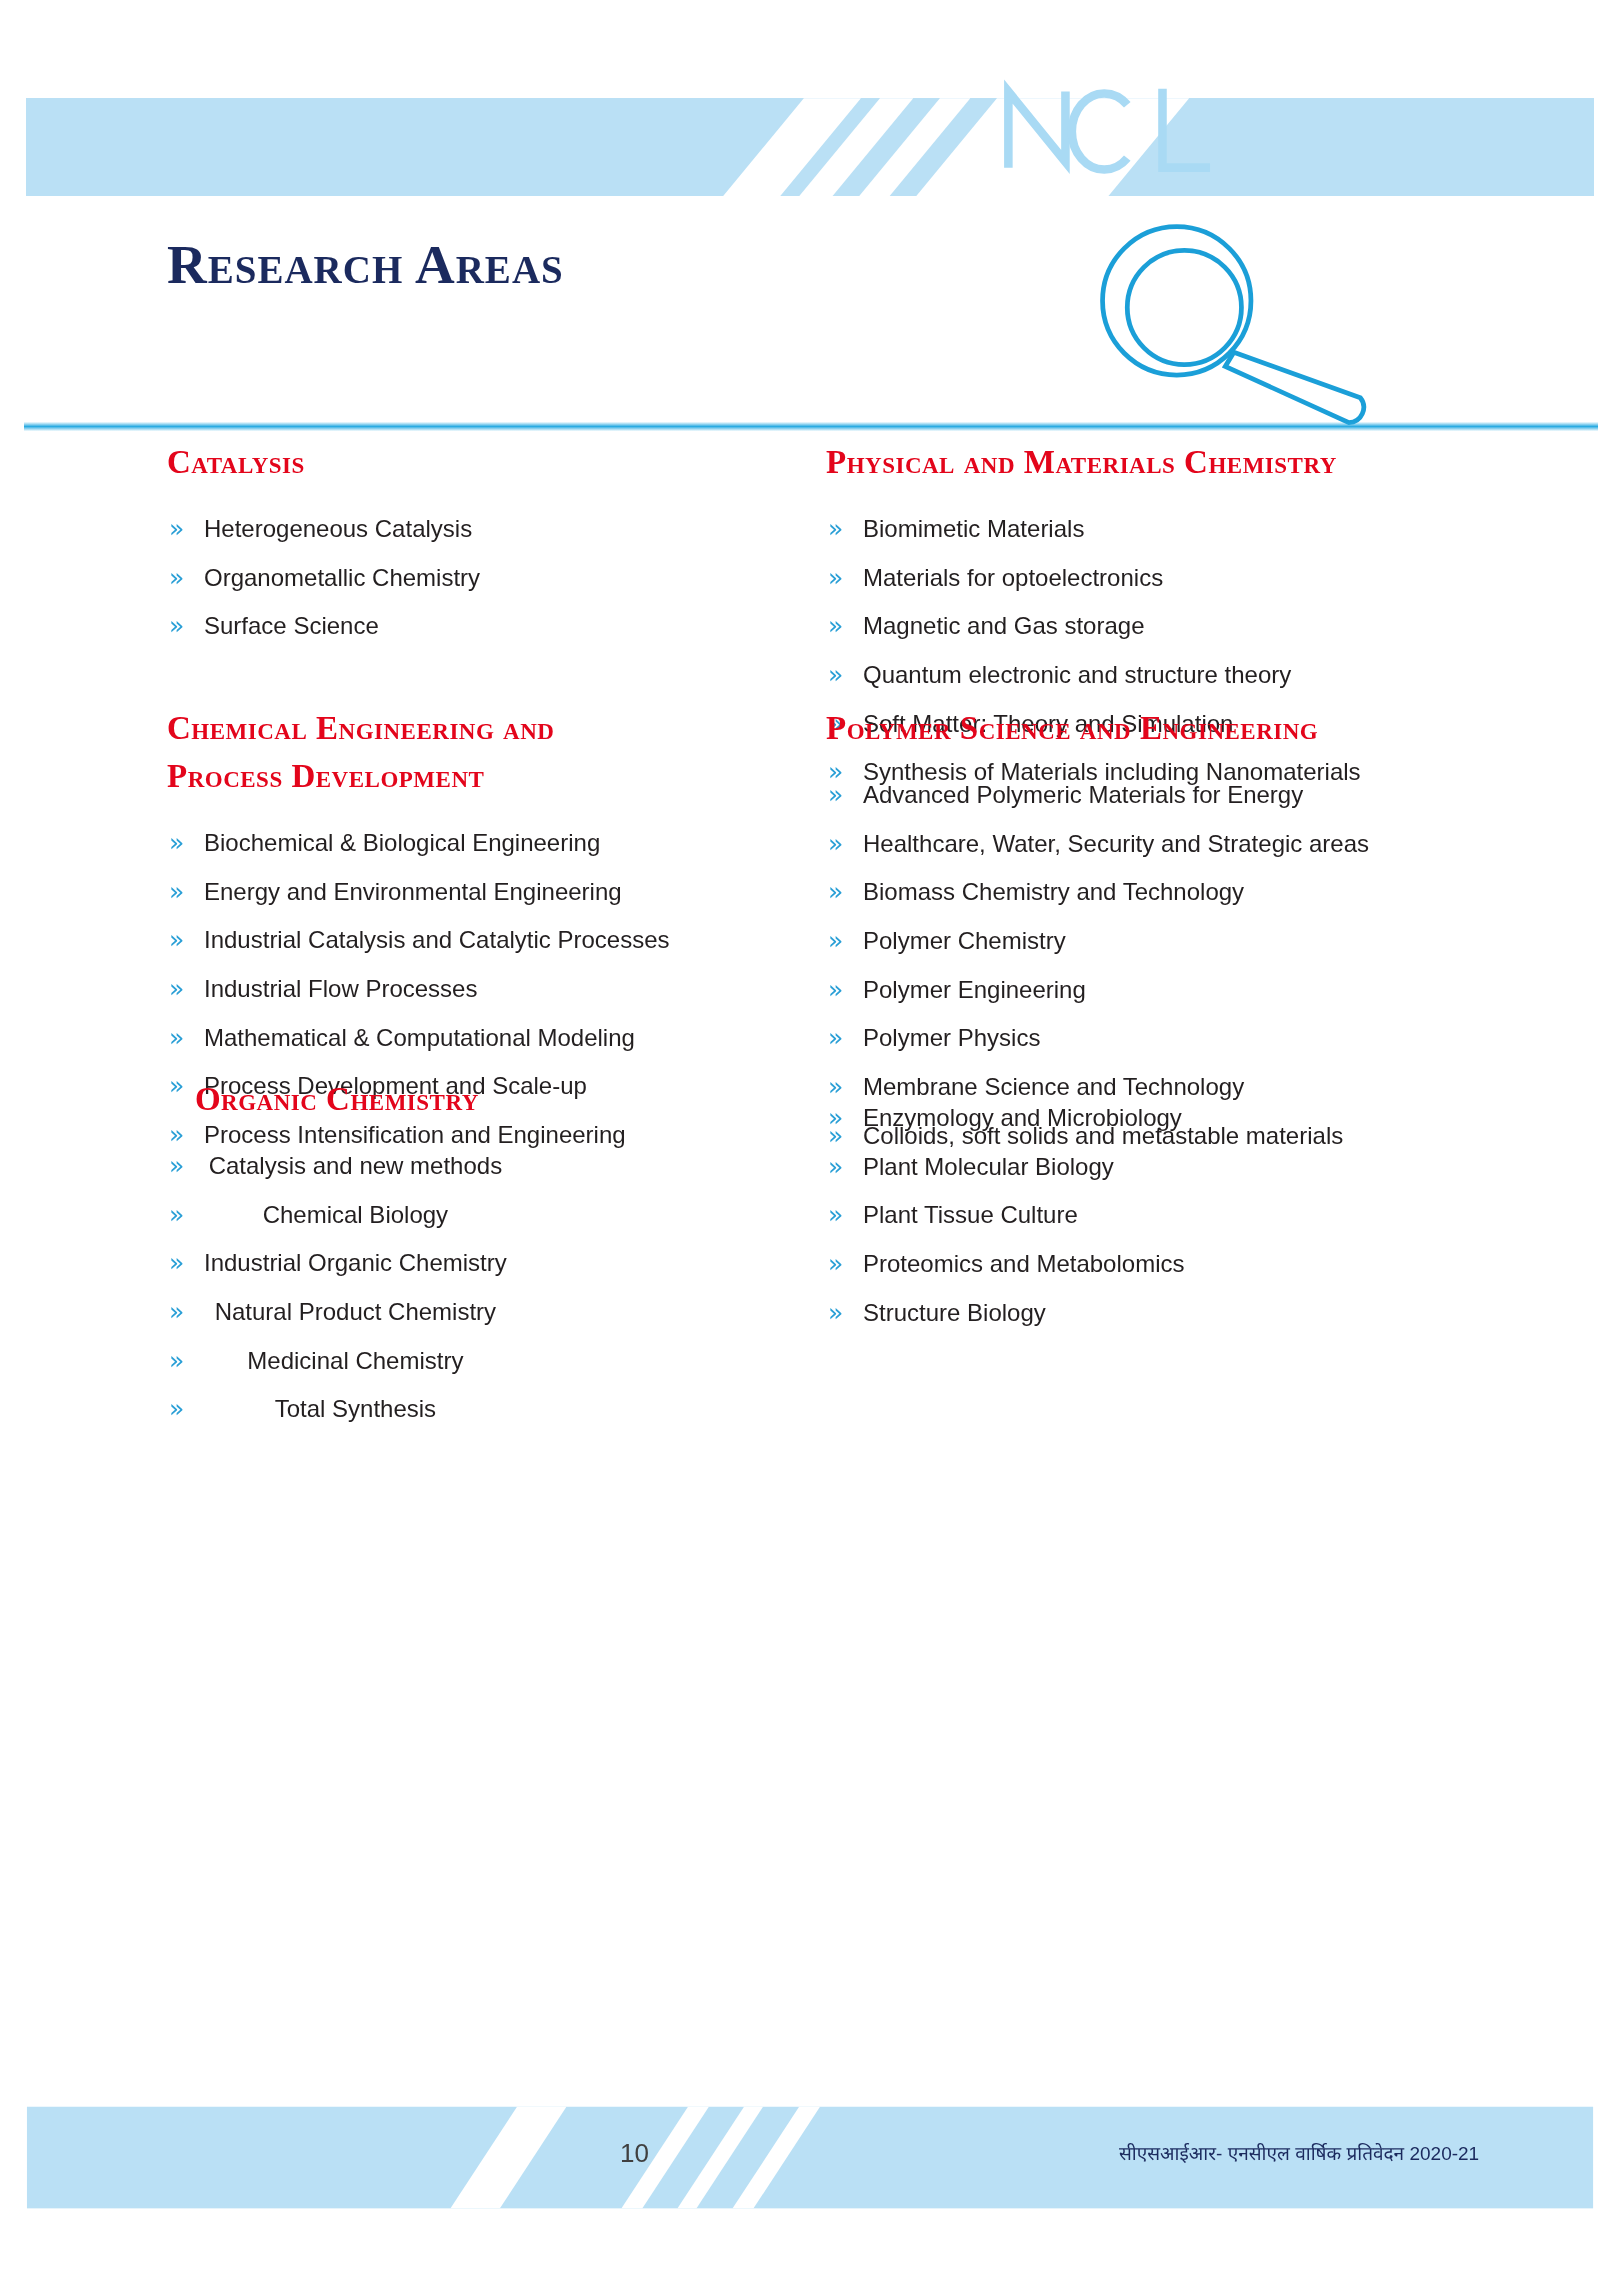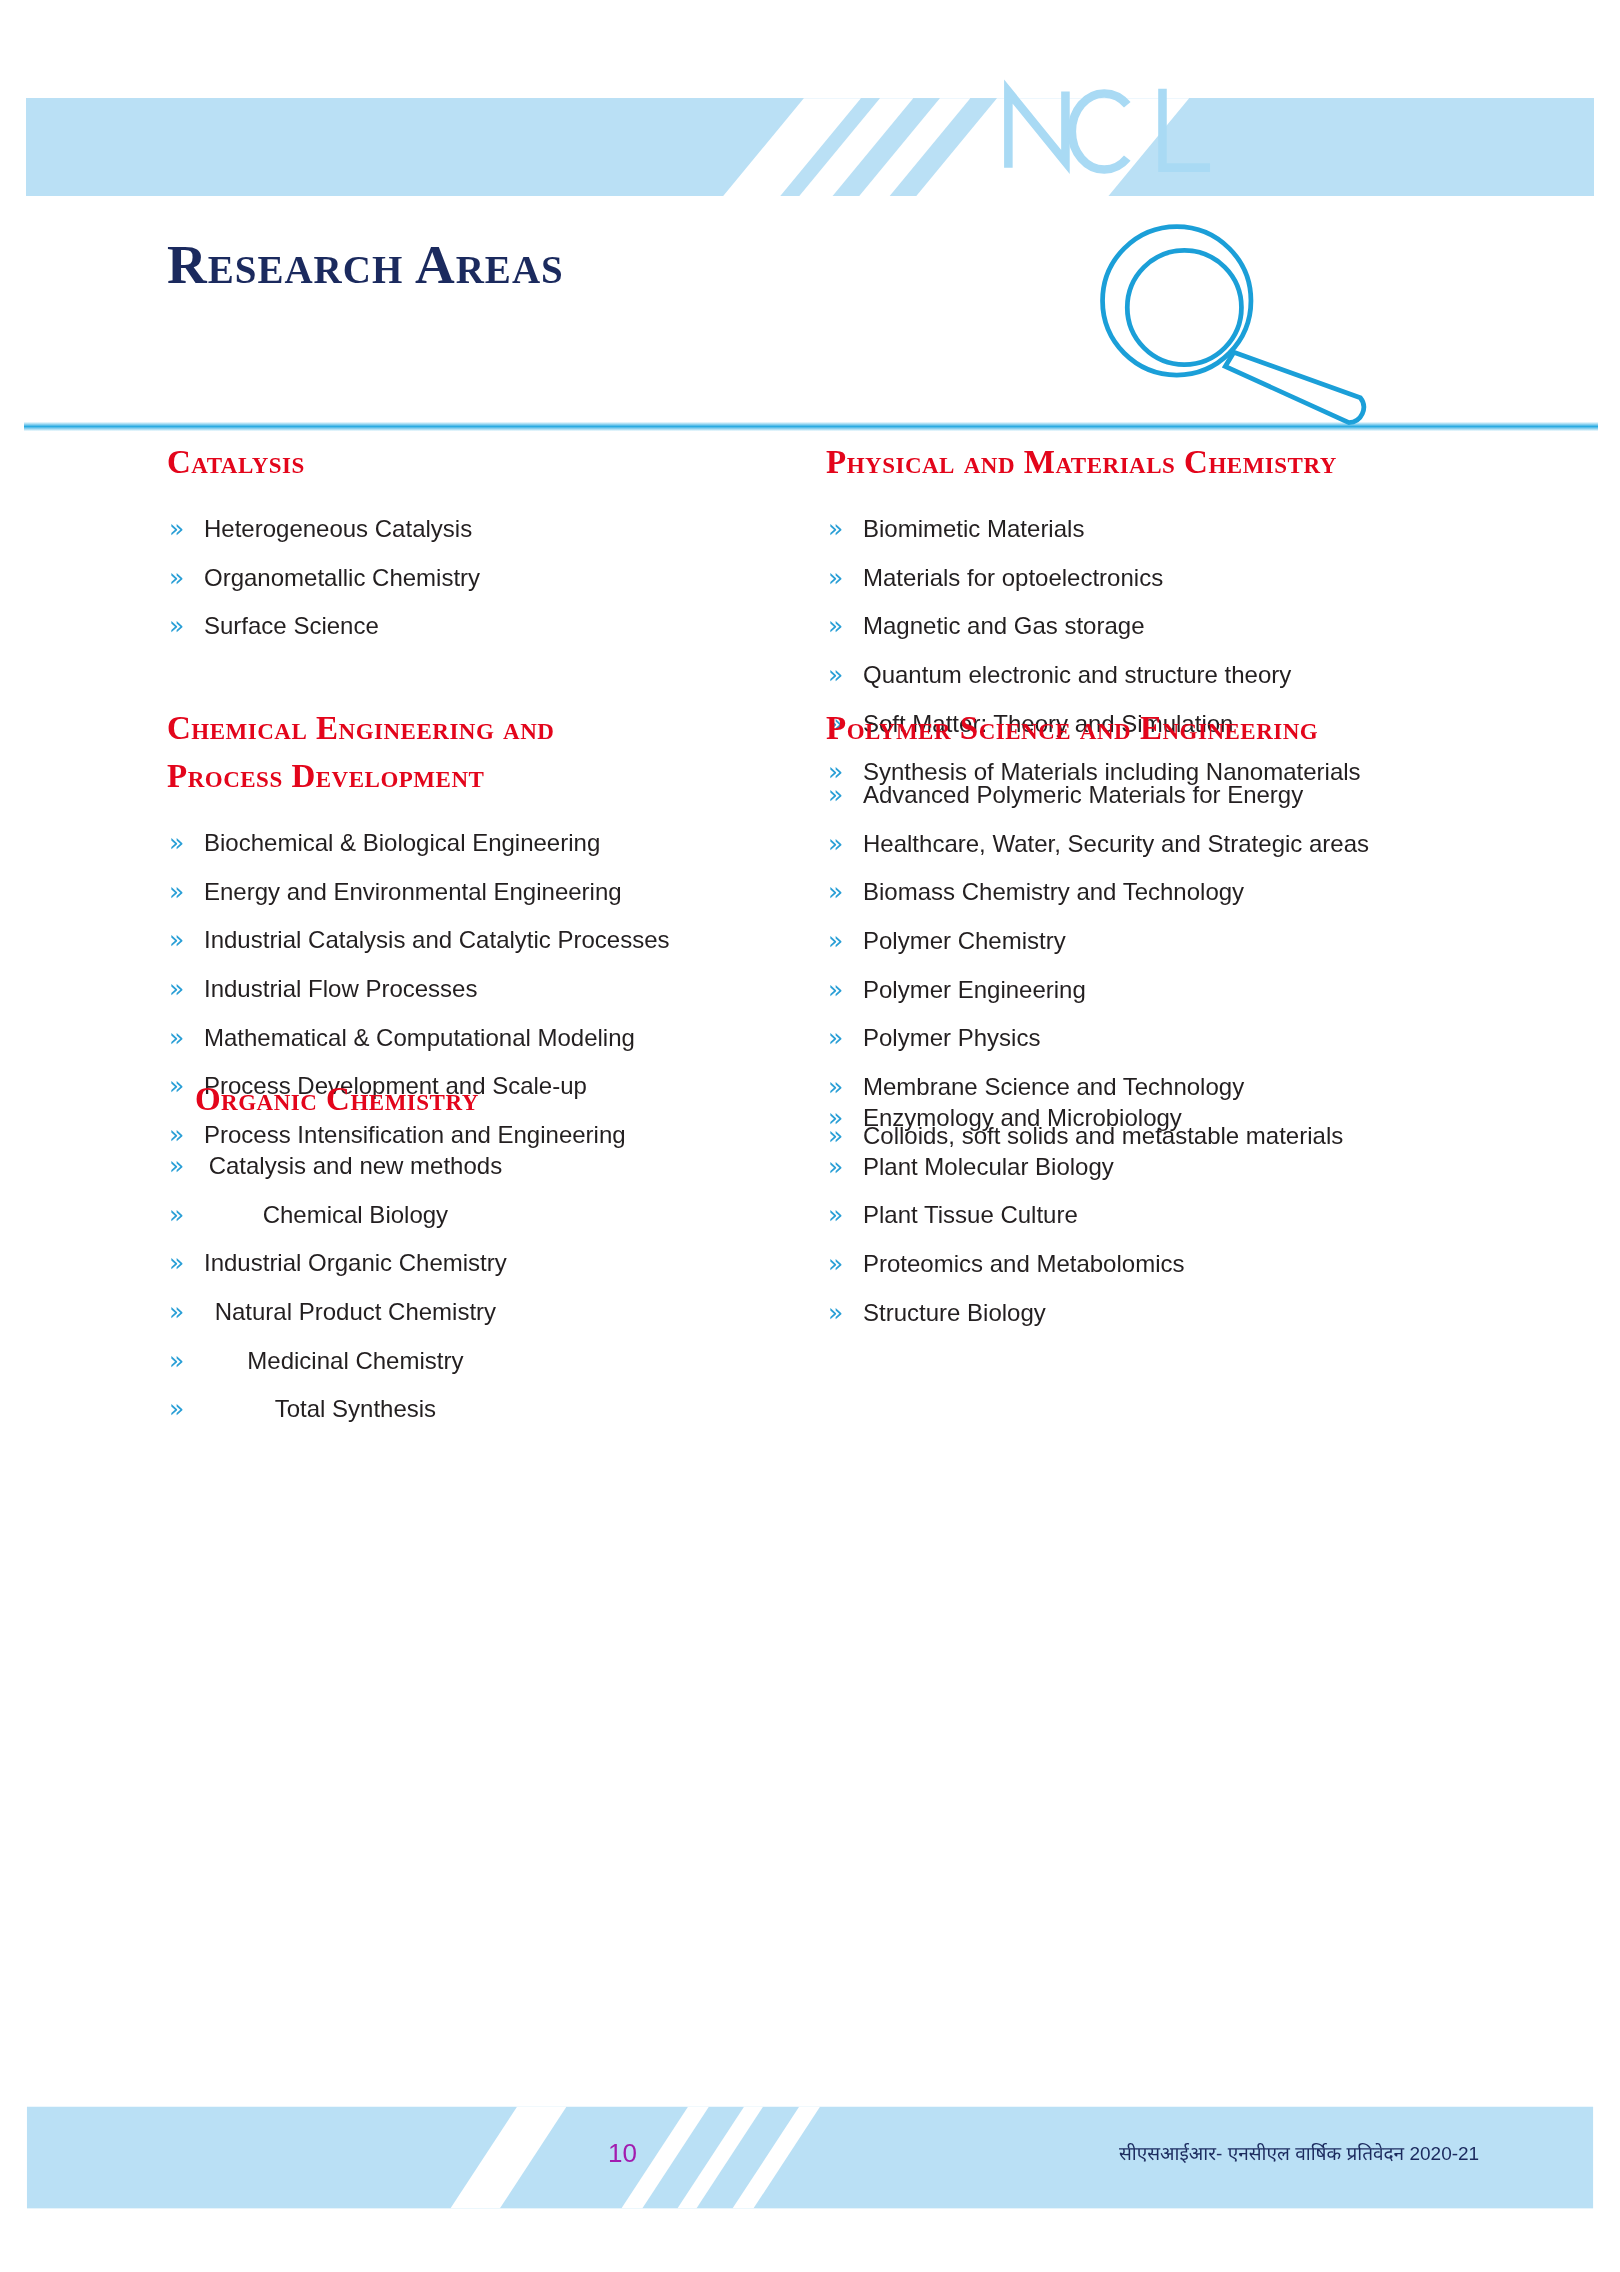--- a/index.html
+++ b/index.html
@@ -81,24 +81,24 @@
     line-height:43px;
     font-family:"DejaVu Sans", sans-serif;
   }
 
   
   #footer-region { position:absolute; left:0; top:2190; width:1621px; height:189px; }
   .ftr-svg { position:absolute; left:0; top:0; width:1621px; height:189px; }
 
   #page-number {
     position:absolute; left:596px; top:2138px;
-    width:53px; text-align:center;
+    width:53px; text-align:right;
     font-family:"Liberation Sans", sans-serif;
     font-size:26px;
-    color:#a21caf;
+    color:#404040;
   }
   #footer-note {
     position:absolute; left:1099px; top:2140px;
     font-family:"Liberation Sans", sans-serif;
     font-size:19px;
     color:#1b2a5e;
     white-space:nowrap;
     margin-left:20px;
   }
 </style>

